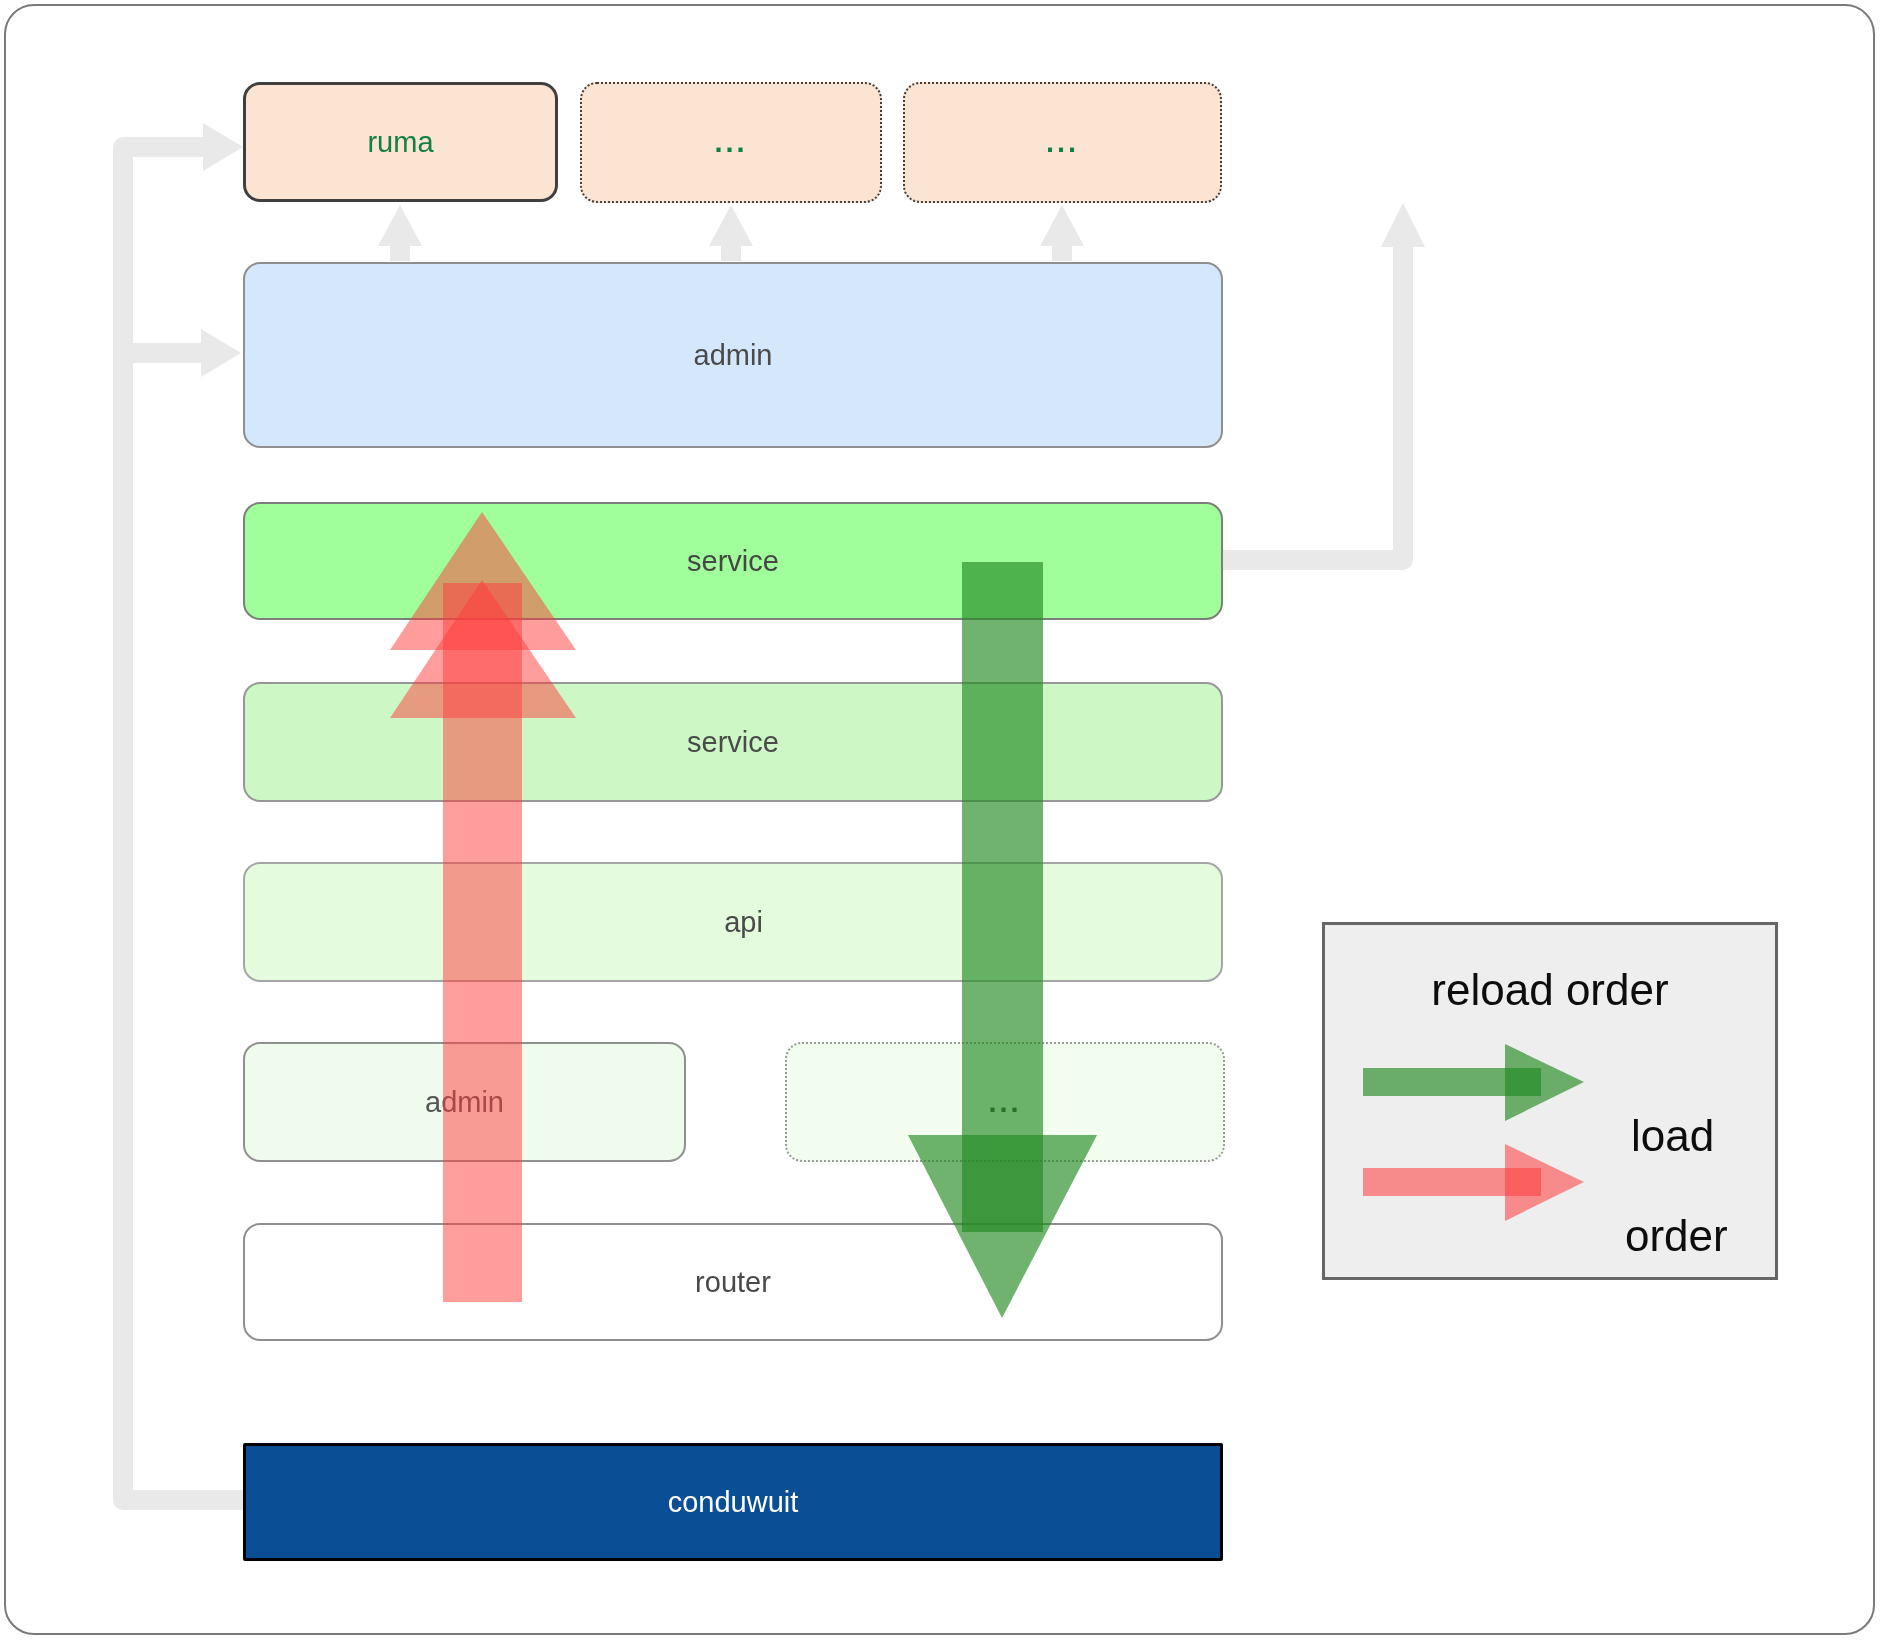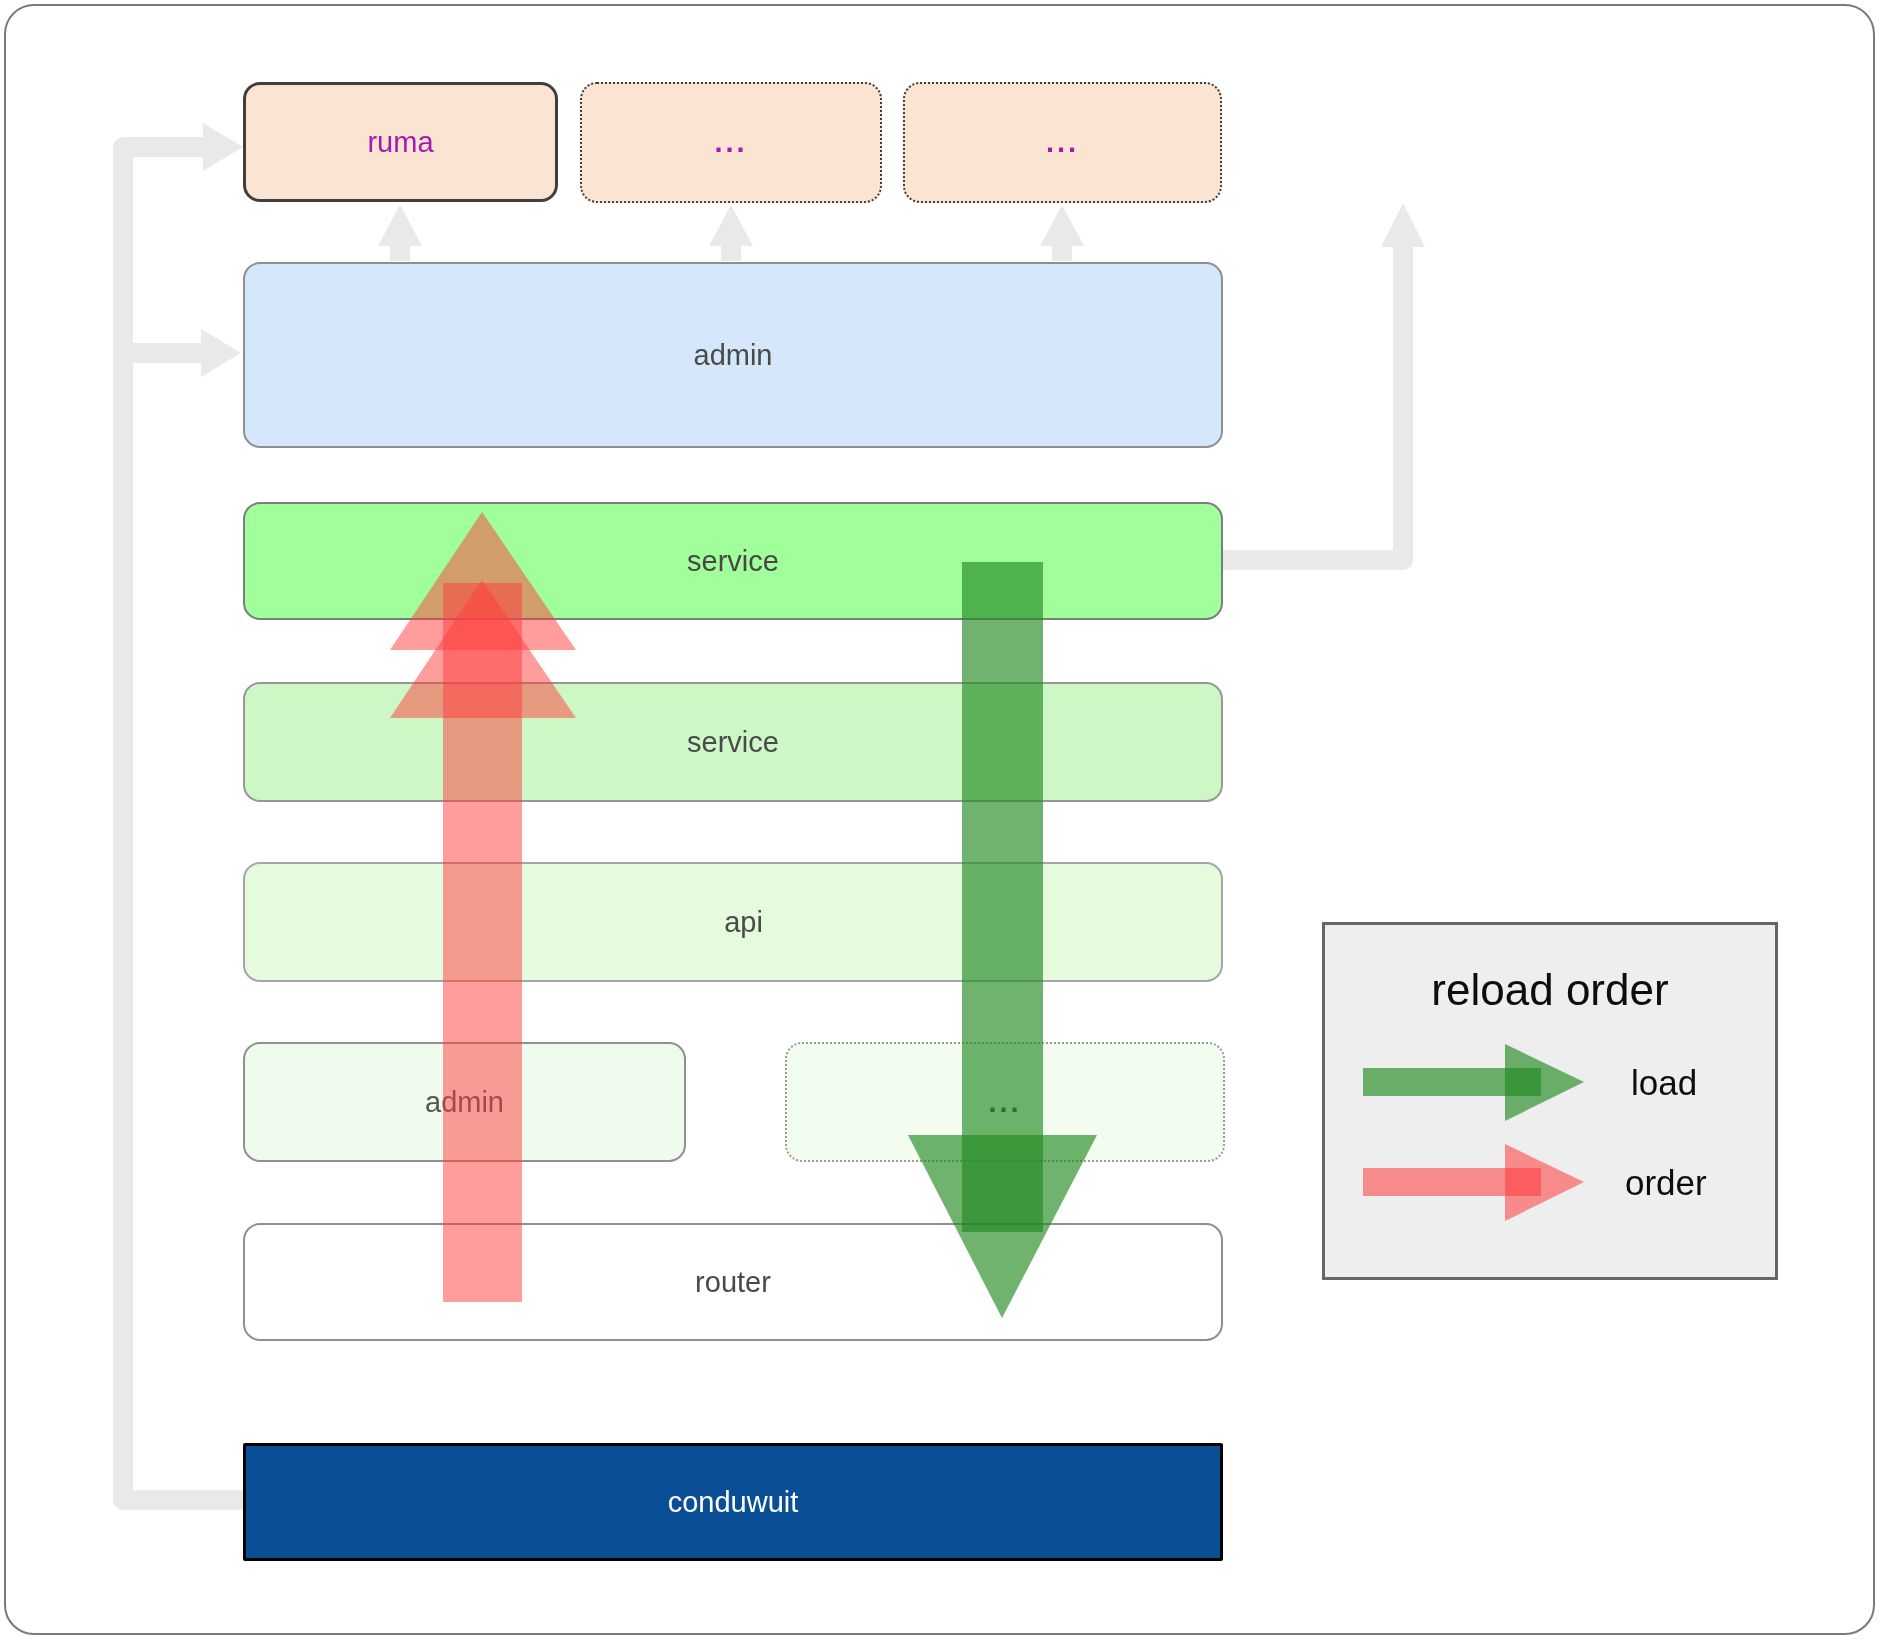--- a/index.html
+++ b/index.html
@@ -6,21 +6,21 @@
   .canvas{
     position:relative;width:1883px;height:1643px;background:#ffffff;overflow:hidden;
     font-family:"Liberation Sans",sans-serif;
   }
   .frame{
     position:absolute;left:4px;top:4px;width:1871px;height:1631px;
     border:2px solid #7a7a7a;border-radius:30px;box-sizing:border-box;
   }
   .node{
     position:absolute;box-sizing:border-box;display:flex;align-items:center;justify-content:center;
-    border-radius:17px;font-size:29px;color:#a21caf;
+    border-radius:17px;font-size:29px;color:#15803d;
   }
   .node .lbl{white-space:nowrap;}
   
   .n-ruma      {left:243px;top:82px;width:315px;height:120px;background:#fbe4d1;border:3px solid #3f3f3f;}
   .n-ext-e1    {left:580px;top:82px;width:302px;height:121px;background:#fbe4d1;border:2px dotted #3f3f3f;}
   .n-ext-e2    {left:903px;top:82px;width:319px;height:121px;background:#fbe4d1;border:2px dotted #3f3f3f;}
   .n-rocksdb   {left:1245px;top:82px;width:317px;height:120px;background:#fbe4d1;border:3px solid #3f3f3f;}
   
   .n-core      {left:243px;top:262px;width:980px;height:186px;background:#d5e8fb;border:2px solid #8f8f8f;color:#4a4a4a;}
   .n-database  {left:243px;top:502px;width:980px;height:118px;background:#a0fe9b;border:2px solid #7d7d7d;color:#474747;}
@@ -33,21 +33,21 @@
   .dots{font-weight:bold;letter-spacing:3px;font-size:29px;}
   
   .legend{
     position:absolute;left:1322px;top:922px;width:456px;height:358px;background:#eeeeee;
     border:3px solid #666666;box-sizing:border-box;
   }
   .legend-title{
     position:absolute;left:0;top:40px;width:100%;text-align:center;
     font-size:44px;color:#0d0d0d;
   }
-  .legend-item-label{position:absolute;font-size:35px;color:#0d0d0d;}
+  .legend-item-label{position:absolute;font-size:44px;color:#0d0d0d;margin-top:48px;}
   .legend-load-label{left:306px;top:138px;}
   .legend-unload-label{left:300px;top:238px;}
   .overlay{position:absolute;left:0;top:0;width:1883px;height:1643px;pointer-events:none;}
 </style>
 </head>
 <body>
 
 <div class="canvas">
   <div class="frame"></div>
 

